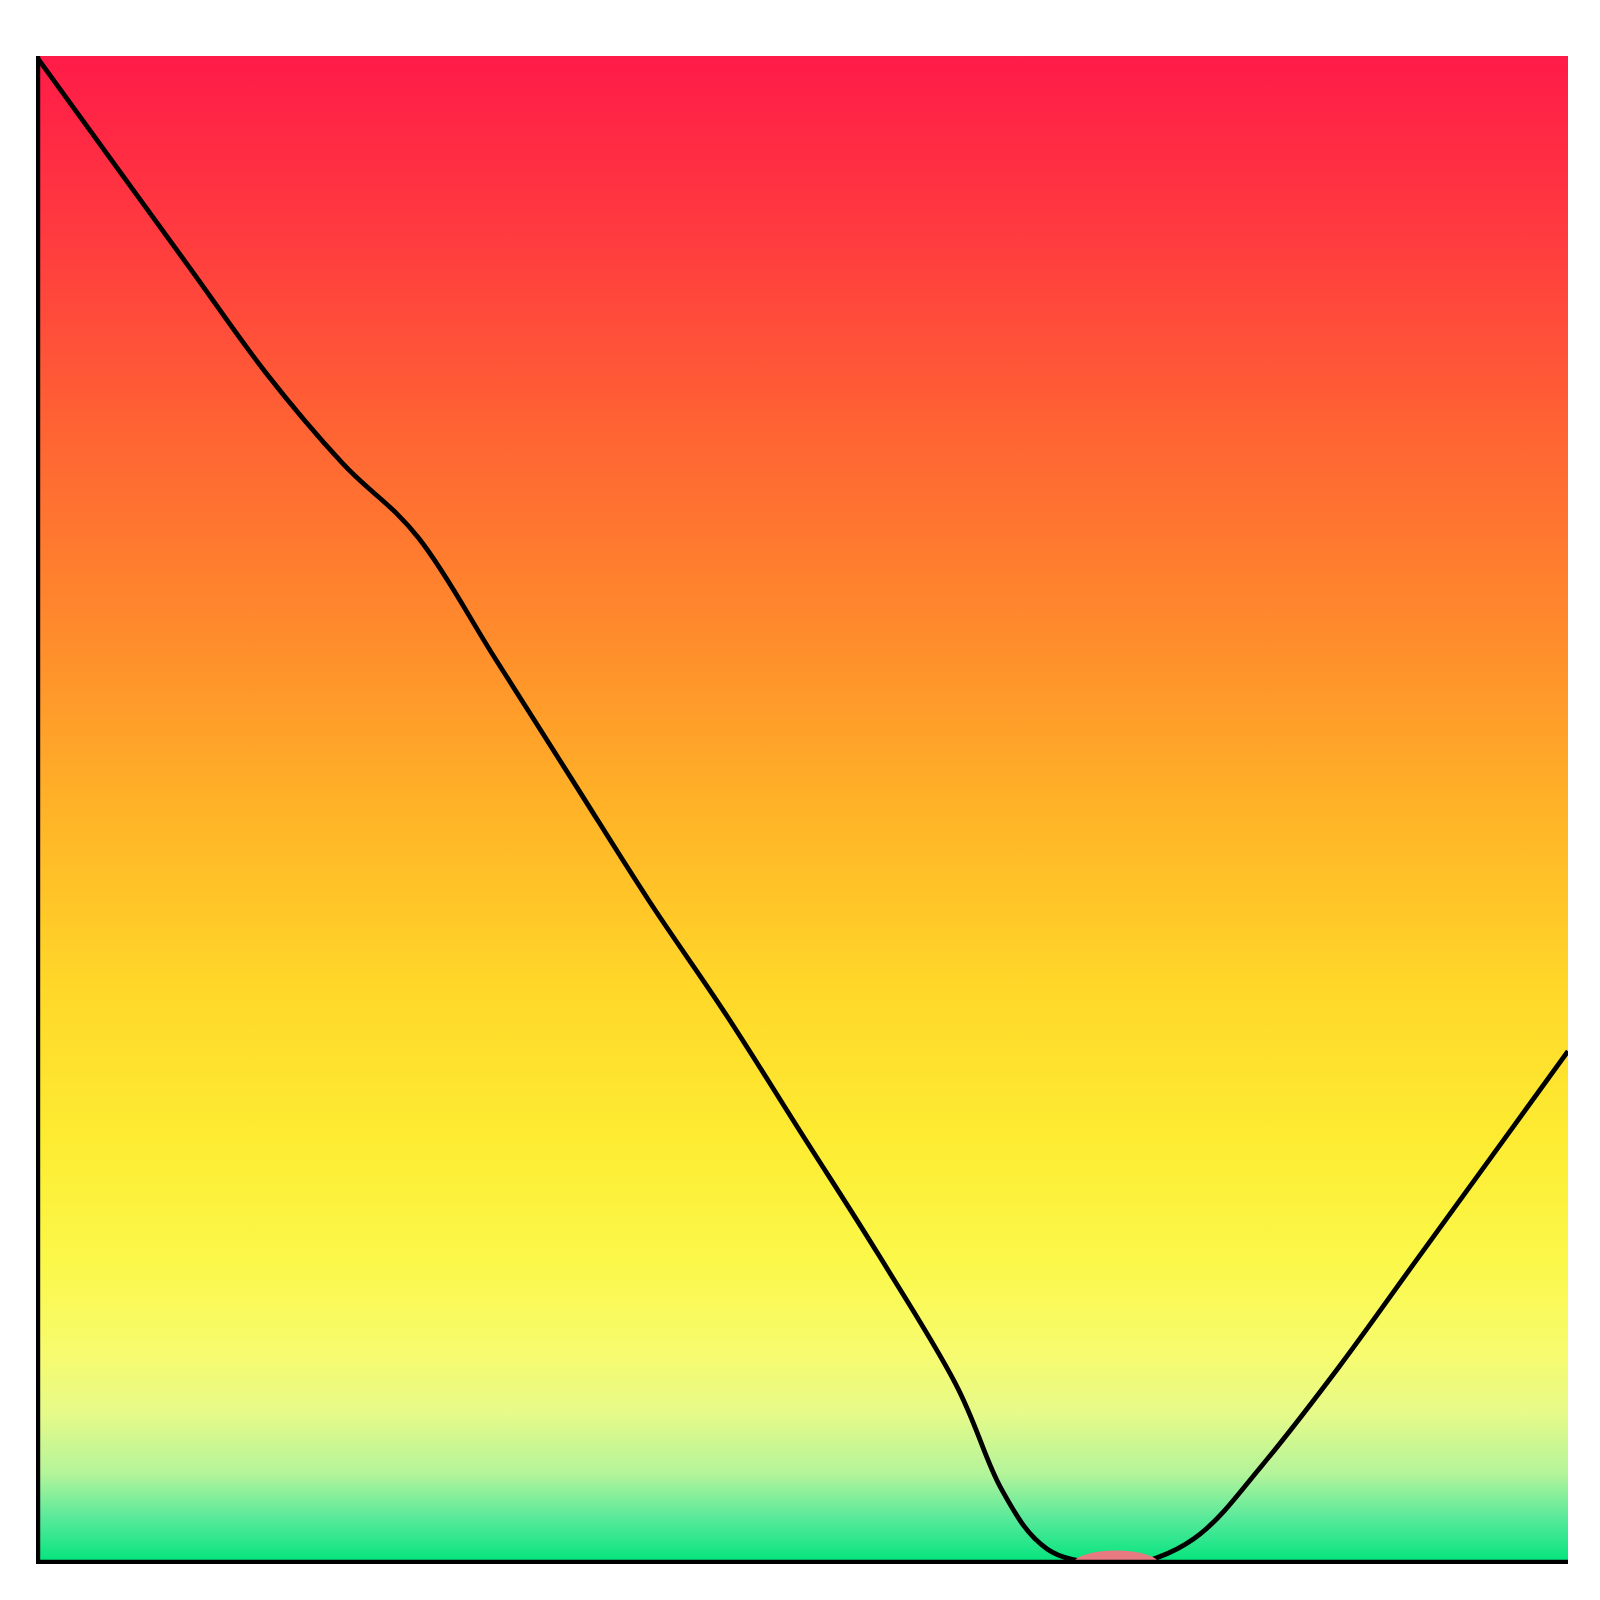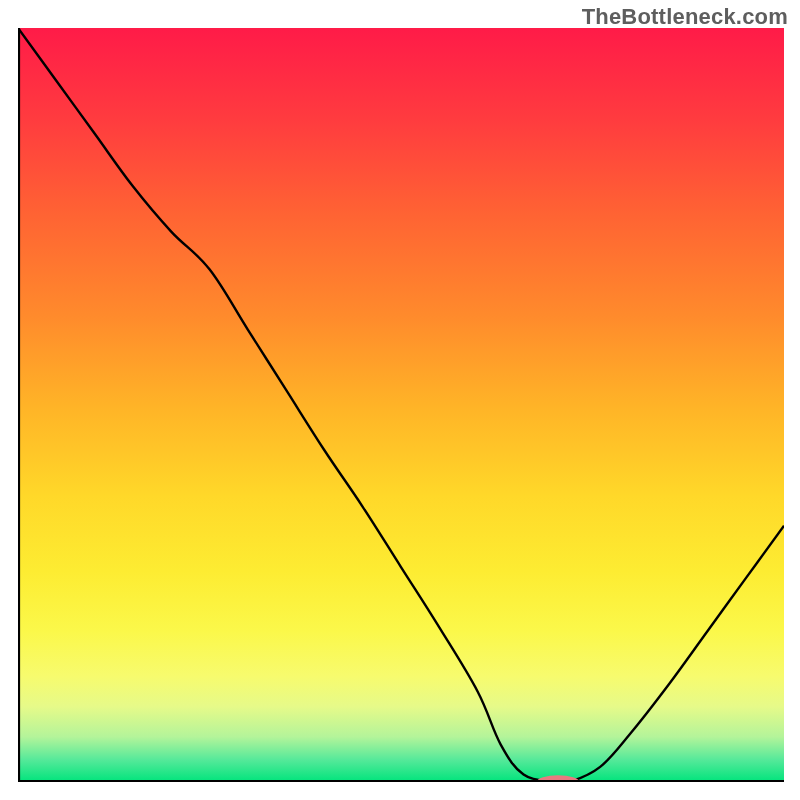--- a/index.html
+++ b/index.html
@@ -33,21 +33,20 @@
     box-sizing: border-box;
   }
   svg {
     display: block;
   }
 </style>
 </head>
 <body>
 
 <div class="container">
-  <div class="watermark">TheBottleneck.com</div>
 
   <div class="plot">
     <svg viewBox="0 0 100 100" preserveAspectRatio="none" width="766" height="754">
       <defs>
         <linearGradient id="bg-grad" x1="0" y1="0" x2="0" y2="1">
             <stop offset="0%" stop-color="#ff1b48"></stop>
             <stop offset="12%" stop-color="#ff3b3f"></stop>
             <stop offset="25%" stop-color="#ff6433"></stop>
             <stop offset="38%" stop-color="#ff8a2c"></stop>
             <stop offset="50%" stop-color="#ffb327"></stop>

